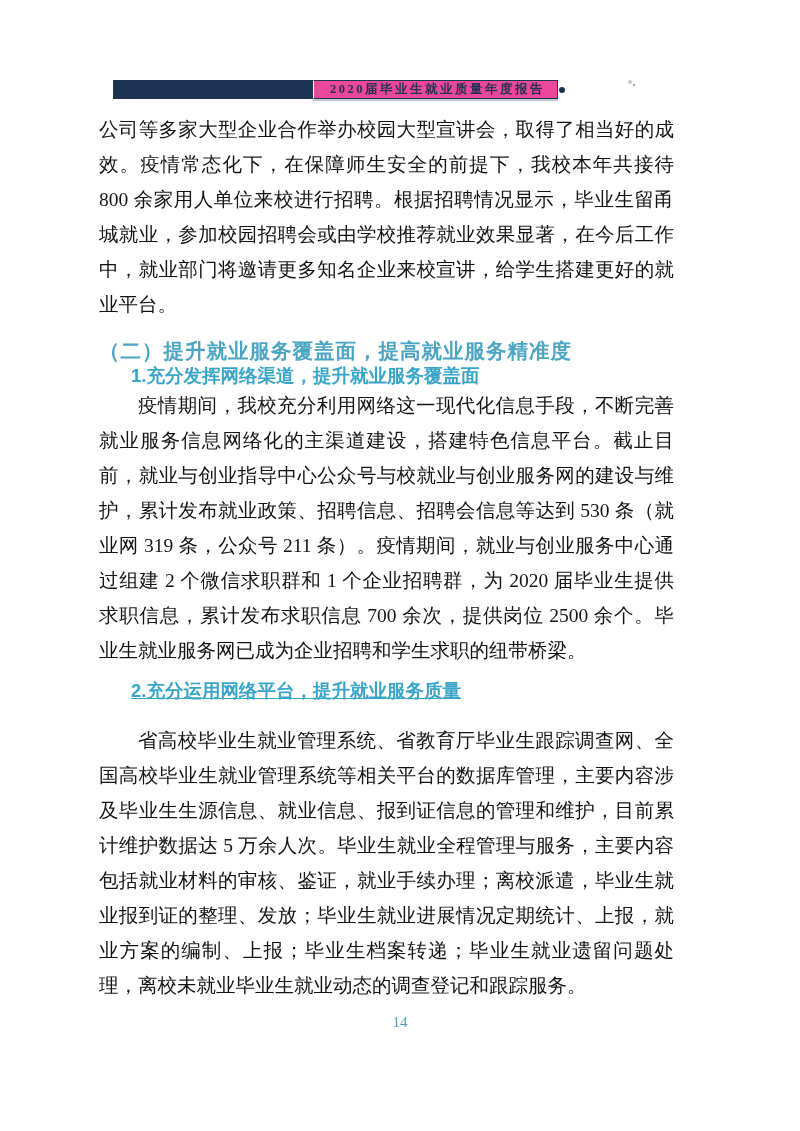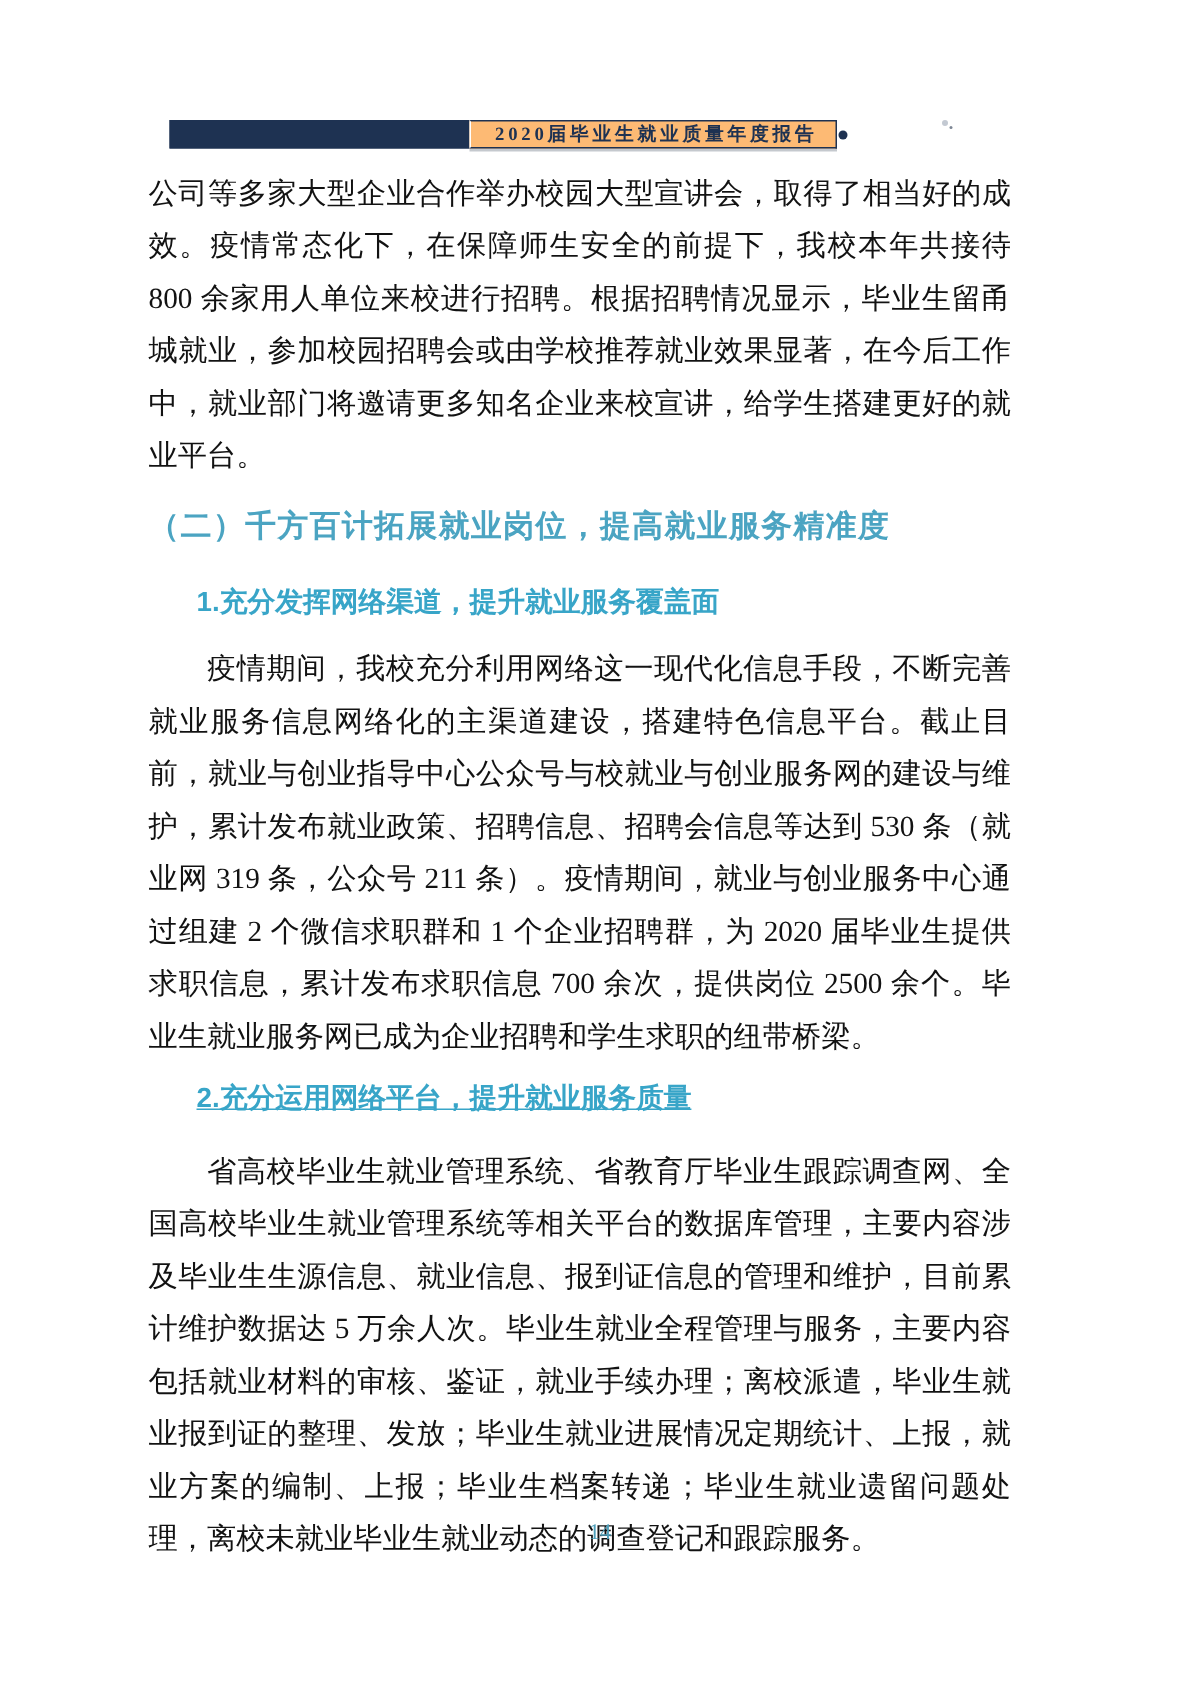--- a/index.html
+++ b/index.html
@@ -30,21 +30,21 @@
     align-items:stretch;
   }
   .header-bar{
     width:200px;
     height:19px;
     background:var(--navy);
     border:1px solid var(--navy);
   }
   .header-titlebox{
     height:19px;
-    background:#fdba74;
+    background:#ec4899;
     border:1px solid var(--navy);
     border-left:1px solid #ffffff;
     box-shadow:0 2px 0 rgba(90,100,115,0.35);
     display:flex;
     align-items:center;
     padding:0 12px 0 16px;
   }
   .header-title{
     font-family:"Liberation Serif","DejaVu Serif",serif;
     font-weight:bold;
@@ -106,23 +106,23 @@
     color:var(--teal_heading);
   }
   .sub-heading{
     font-family:"Liberation Sans","DejaVu Sans",sans-serif;
     font-weight:bold;
     font-size:18.5px;
     line-height:24px;
     color:var(--teal_sub);
     margin-left:32px;
   }
-  .sub-heading.first{ margin-top:25px; }
+  .sub-heading.first{ }
   .sub-heading.second{ margin-top:11px;text-decoration:underline; }
-  .para-after-sub{ margin-top:16px; }
+  .para-after-sub{ }
   .para-after-sub2{ margin-top:20px; }
 
   
   .page-number{
     position:absolute;
     left:0;
     top:1014px;
     width:100%;
     text-align:center;
     font-family:Liberation Serif, serif;
@@ -142,21 +142,21 @@
     </div>
   </div>
   <span class="header-dot"></span>
   <span class="header-mark-light"></span>
   <span class="header-mark-dark"></span>
 
   <div class="content">
 
     <p class="body-para">公司等多家大型企业合作举办校园大型宣讲会，取得了相当好的成效。疫情常态化下，在保障师生安全的前提下，我校本年共接待 800 余家用人单位来校进行招聘。根据招聘情况显示，毕业生留甬城就业，参加校园招聘会或由学校推荐就业效果显著，在今后工作中，就业部门将邀请更多知名企业来校宣讲，给学生搭建更好的就业平台。</p>
 
-    <h2 class="section-heading">（二）千方百计拓展就业岗位，提高就业服务精准度</h2>
+    <h2 class="section-heading">（二）提升就业服务覆盖面，提高就业服务精准度</h2>
 
     <h3 class="sub-heading first">1.充分发挥网络渠道，提升就业服务覆盖面</h3>
 
     <p class="body-para indent para-after-sub">疫情期间，我校充分利用网络这一现代化信息手段，不断完善就业服务信息网络化的主渠道建设，搭建特色信息平台。截止目前，就业与创业指导中心公众号与校就业与创业服务网的建设与维护，累计发布就业政策、招聘信息、招聘会信息等达到 530 条（就业网 319 条，公众号 211 条）。疫情期间，就业与创业服务中心通过组建 2 个微信求职群和 1 个企业招聘群，为 2020 届毕业生提供求职信息，累计发布求职信息 700 余次，提供岗位 2500 余个。毕业生就业服务网已成为企业招聘和学生求职的纽带桥梁。</p>
 
     <h3 class="sub-heading second">2.充分运用网络平台，提升就业服务质量</h3>
 
     <p class="body-para indent para-after-sub2">省高校毕业生就业管理系统、省教育厅毕业生跟踪调查网、全国高校毕业生就业管理系统等相关平台的数据库管理，主要内容涉及毕业生生源信息、就业信息、报到证信息的管理和维护，目前累计维护数据达 5 万余人次。毕业生就业全程管理与服务，主要内容包括就业材料的审核、鉴证，就业手续办理；离校派遣，毕业生就业报到证的整理、发放；毕业生就业进展情况定期统计、上报，就业方案的编制、上报；毕业生档案转递；毕业生就业遗留问题处理，离校未就业毕业生就业动态的调查登记和跟踪服务。</p>
 
   </div>

